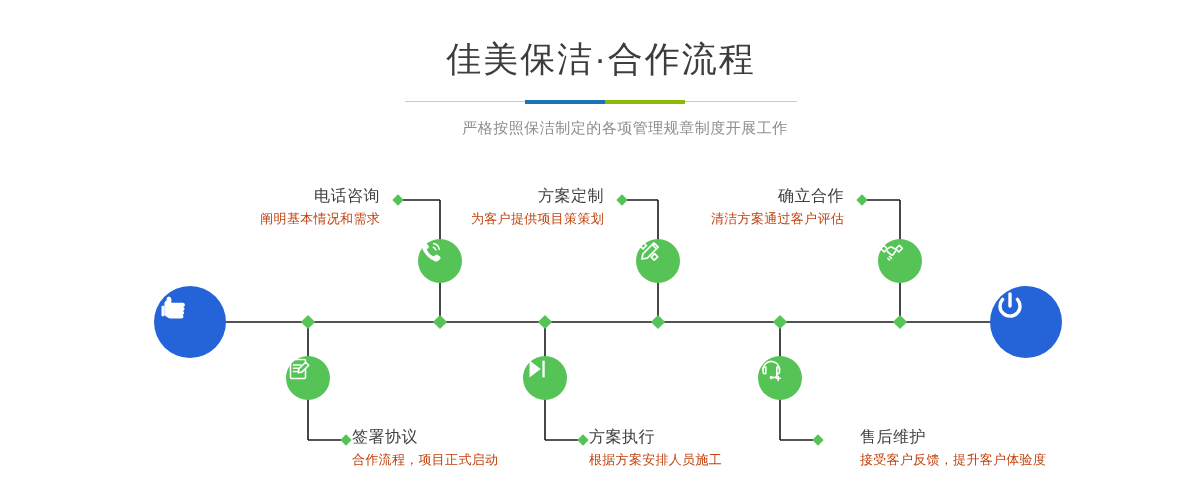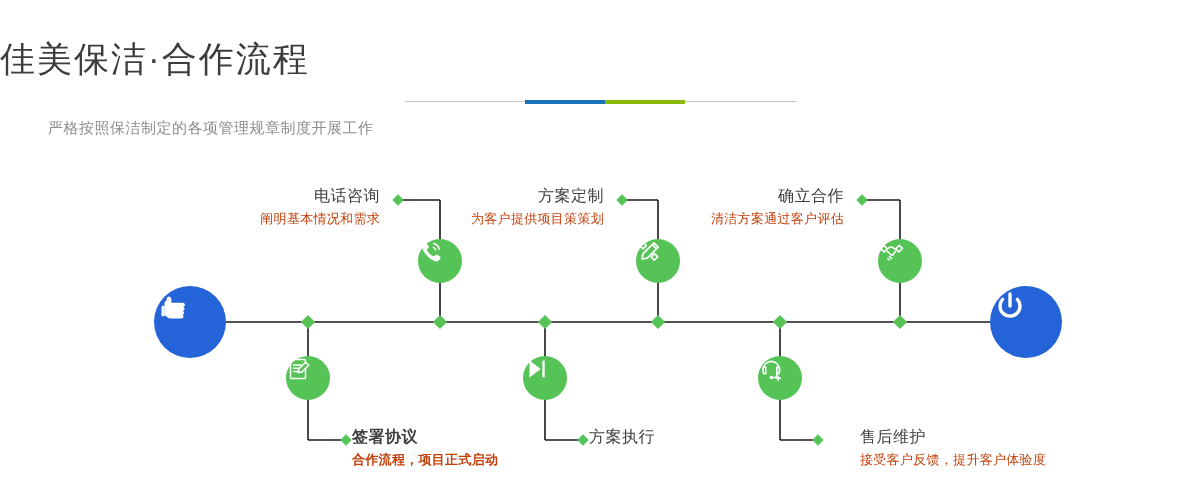--- a/index.html
+++ b/index.html
@@ -14,20 +14,21 @@
     overflow: hidden;
     position: relative;
   }
 
   
   .header {
     position: absolute;
     left: 0;
     top: 0;
     width: 1202px;
+    text-align: center;
   }
   .page-title {
     margin: 0;
     padding-top: 38px;
     font-size: 35px;
     font-weight: 400;
     color: #3d3d3d;
     letter-spacing: 2px;
     line-height: 1.2;
   }
@@ -294,27 +295,28 @@
   <div class="label top-label" style="right:594px; top:186px;">
     <div class="title">方案定制</div>
     <div class="desc">为客户提供项目策策划</div>
   </div>
 
   <div class="label top-label" style="right:354px; top:186px;">
     <div class="title">确立合作</div>
     <div class="desc">清洁方案通过客户评估</div>
   </div>
 
-  <div class="label bottom-label" style="left:352px; top:427px;font-weight:bold;">
+  <div class="label bottom-label" style="left:352px; top:427px;">
     <div class="title">签署协议</div>
     <div class="desc">合作流程，项目正式启动</div>
   </div>
 
   <div class="label bottom-label" style="left:589px; top:427px;">
     <div class="title">方案执行</div>
+    <div class="desc">根据方案安排人员施工</div>
   </div>
 
   <div class="label bottom-label" style="left:860px; top:427px;">
     <div class="title">售后维护</div>
     <div class="desc">接受客户反馈，提升客户体验度</div>
   </div>
 
 </div>
 
 </body></html>

